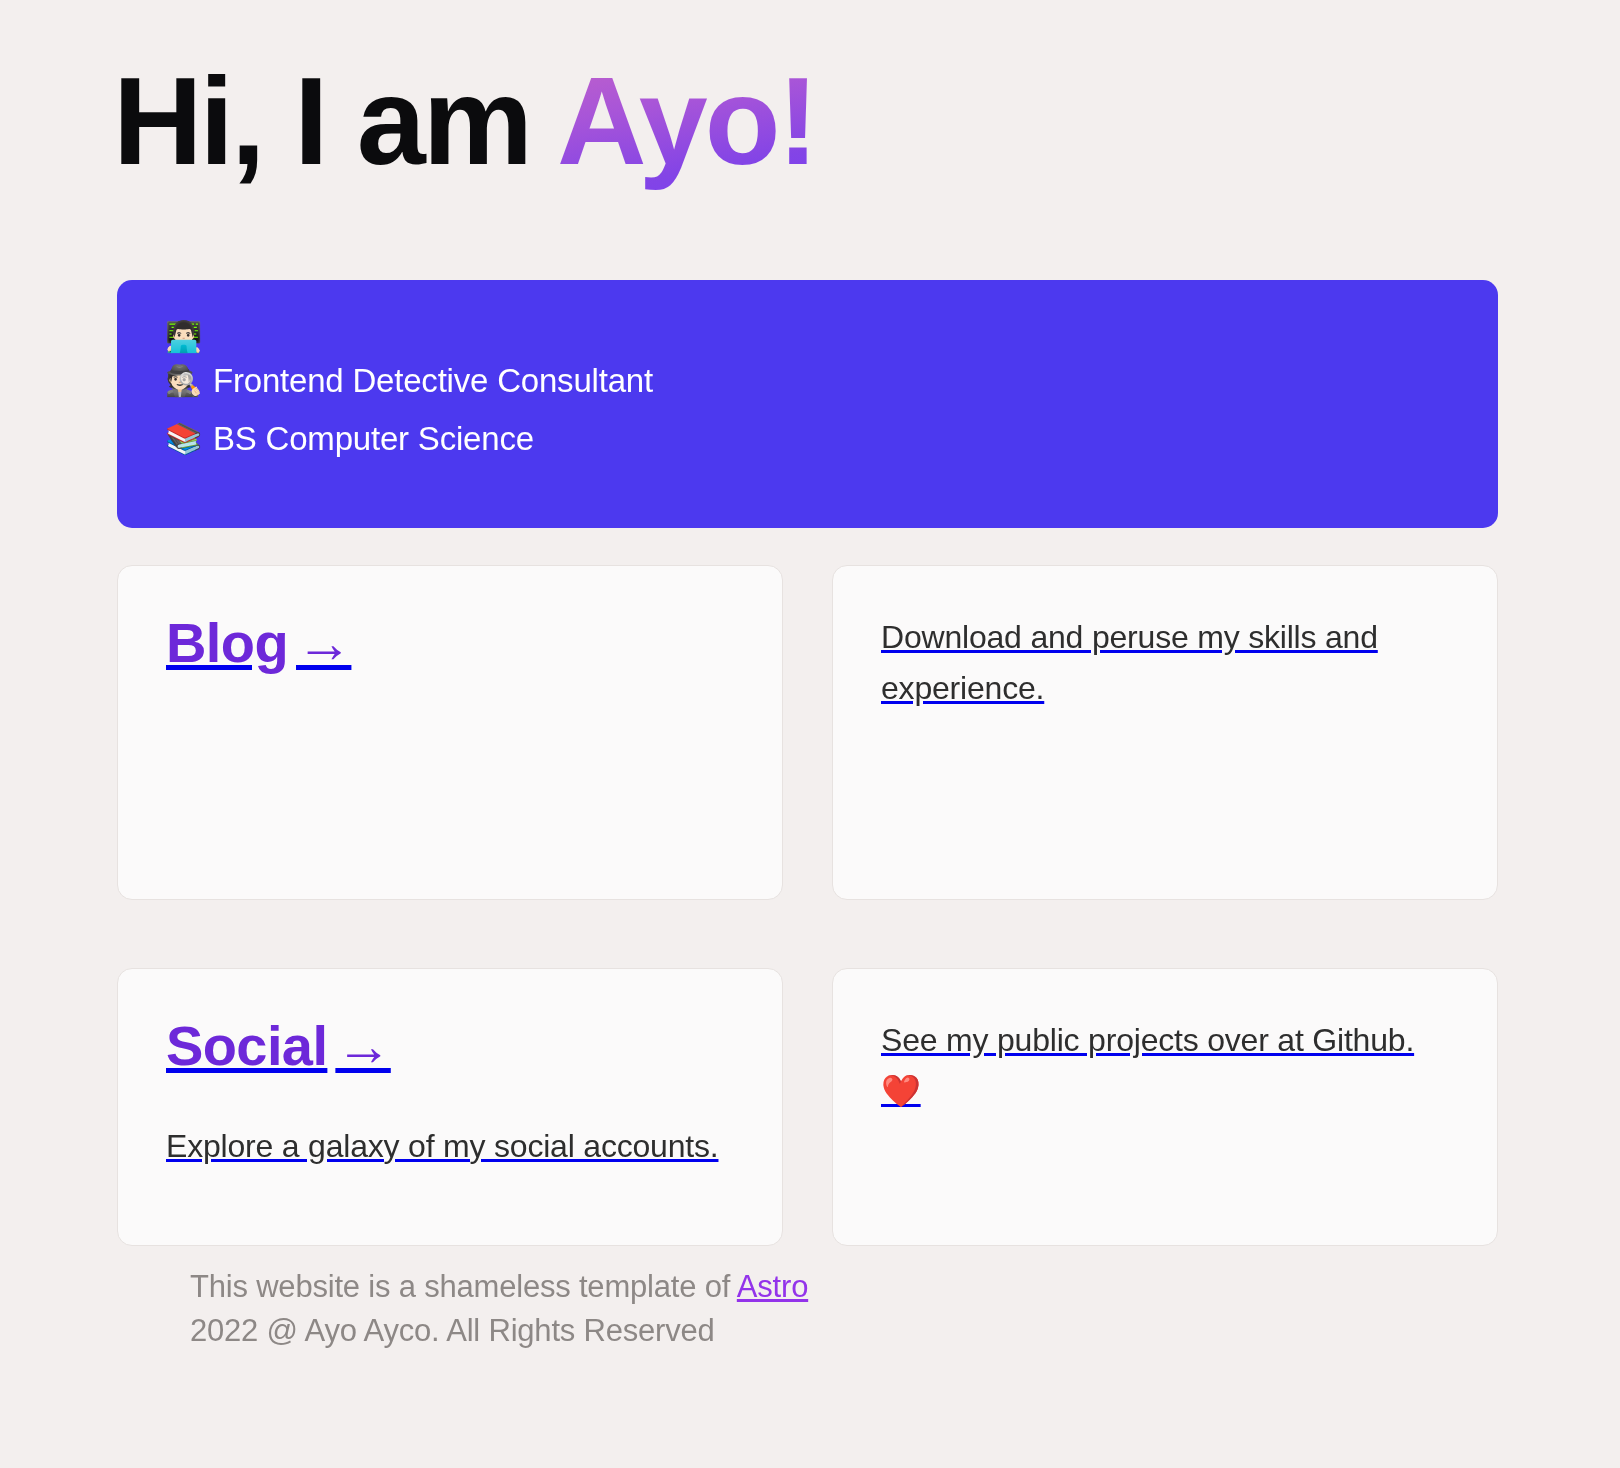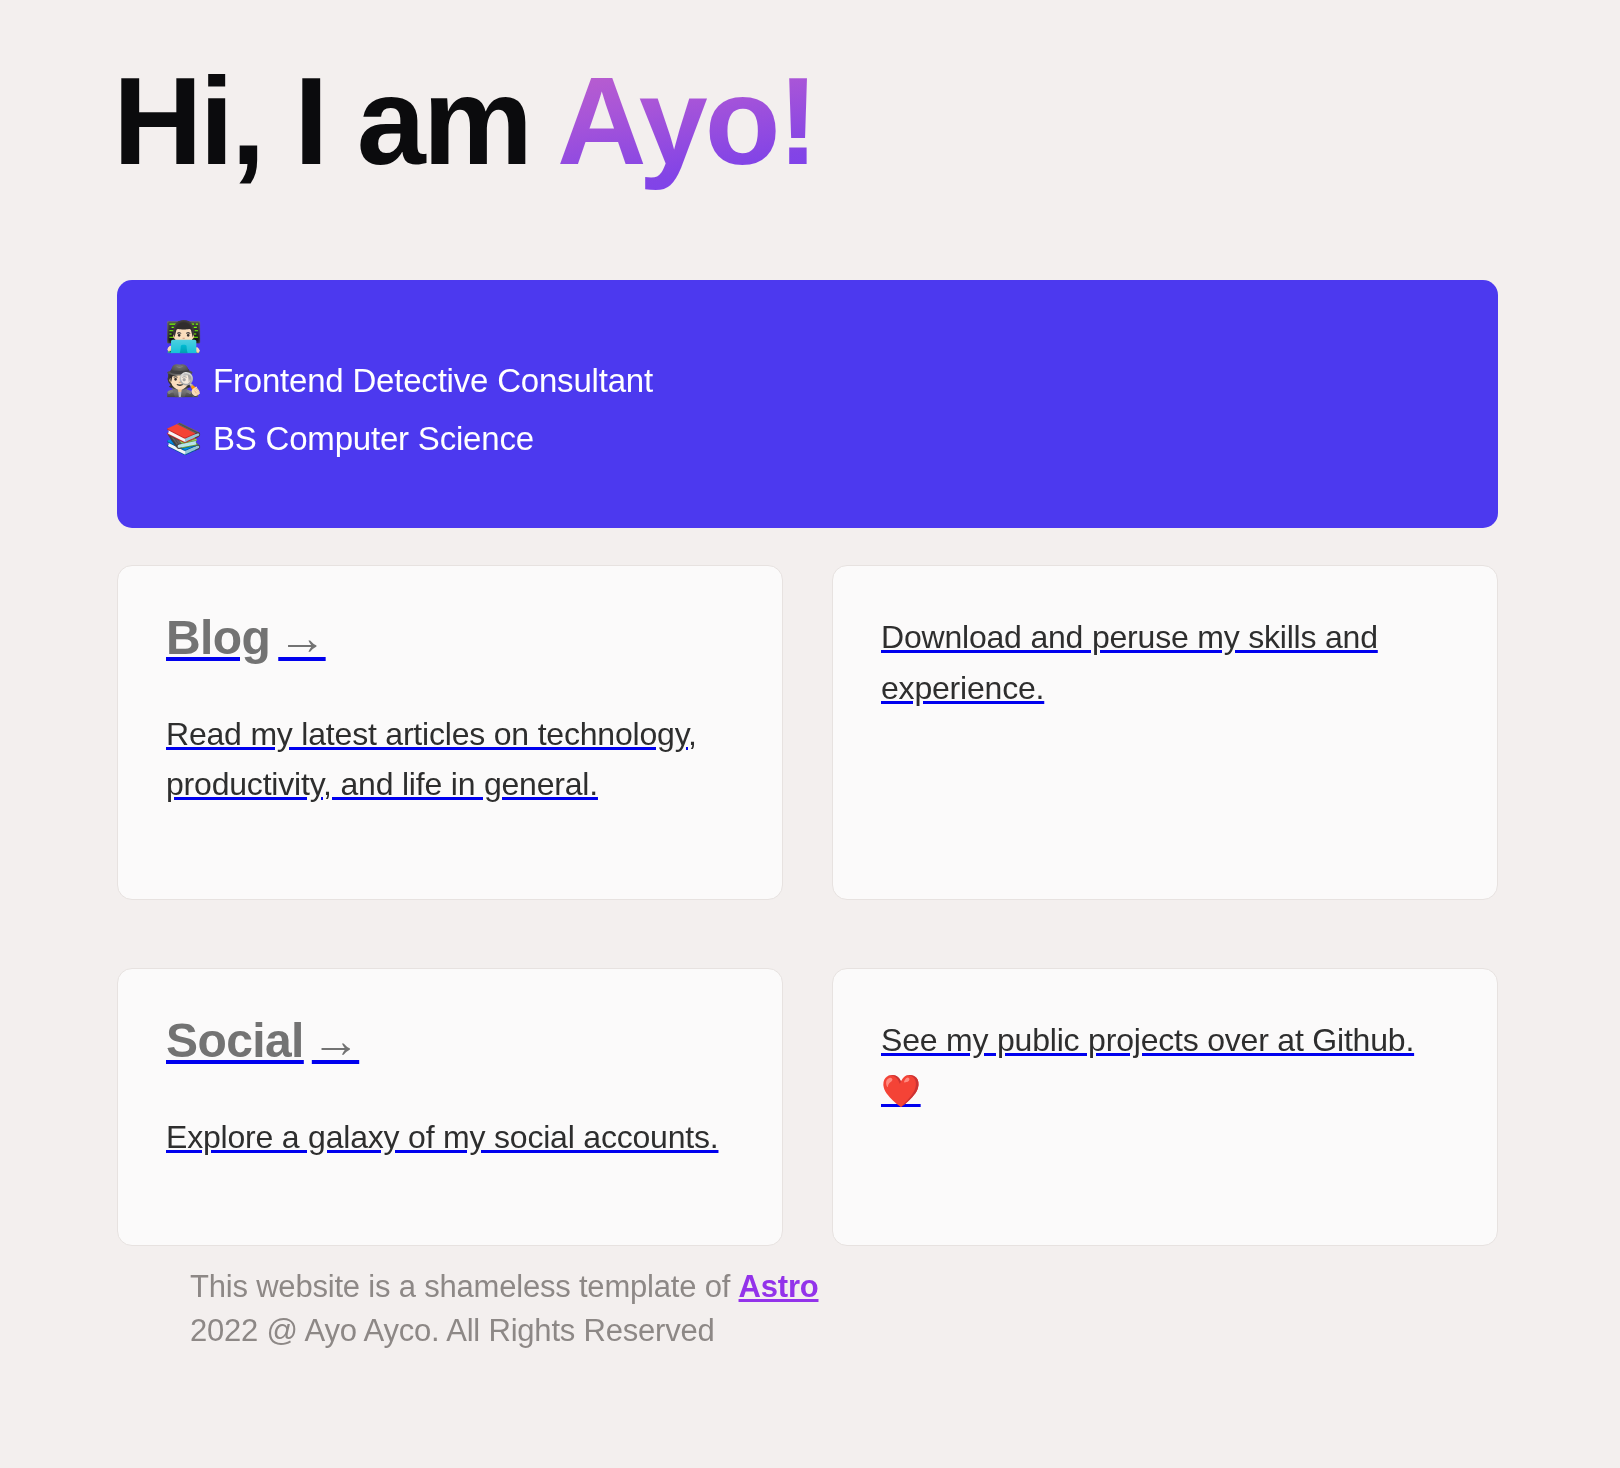--- a/index.html
+++ b/index.html
@@ -98,25 +98,25 @@
     border-radius: 15px;
     padding: 46px 48px 50px 48px;
     min-height: 335px;
   }
   .card.short {
     min-height: 278px;
     margin-top: 28px;
   }
   .card-title {
     margin: 0 0 44px 0;
-    font-size: 48px;
+    font-size: 56px;
     line-height: 1.1;
     font-weight: 700;
     letter-spacing: -0.6px;
-    color: #737373;
+    color: #6d28d9;
     white-space: nowrap;
   }
   .card-title .arrow {
     font-weight: 700;
     padding-left: 8px;
   }
   .card-body {
     margin: 0;
     font-size: 32px;
     line-height: 1.58;
@@ -134,21 +134,21 @@
   }
   .footer-line {
     margin: 0;
     font-size: 31px;
     line-height: 1.42;
     color: #8d8886;
     letter-spacing: -0.2px;
   }
   .footer-line .astro {
     color: #9333ea;
-    font-weight: 700;
+    font-weight: 400;
   }
 </style>
 </head>
 <body>
 
 <div class="page">
 
   <div class="hero">
     <h1 class="hero-title"><span>Hi, I am </span><span class="accent">Ayo!</span></h1>
   </div>
@@ -166,21 +166,20 @@
         <span class="info-emoji">📚</span>
         <span>BS Computer Science</span>
       </li>
     </ul>
   </div>
 
   <div class="card-grid">
 
     <a class="card" href="#">
       <h2 class="card-title"><span>Blog</span><span class="arrow">→</span></h2>
-      <p class="card-body">Read my latest articles on technology, productivity, and life in general.</p>
     </a>
 
     <a class="card" href="#">
       <p class="card-body">Download and peruse my skills and experience.</p>
     </a>
 
     <a class="card short" href="#">
       <h2 class="card-title"><span>Social</span><span class="arrow">→</span></h2>
       <p class="card-body">Explore a galaxy of my social accounts.</p>
     </a>

